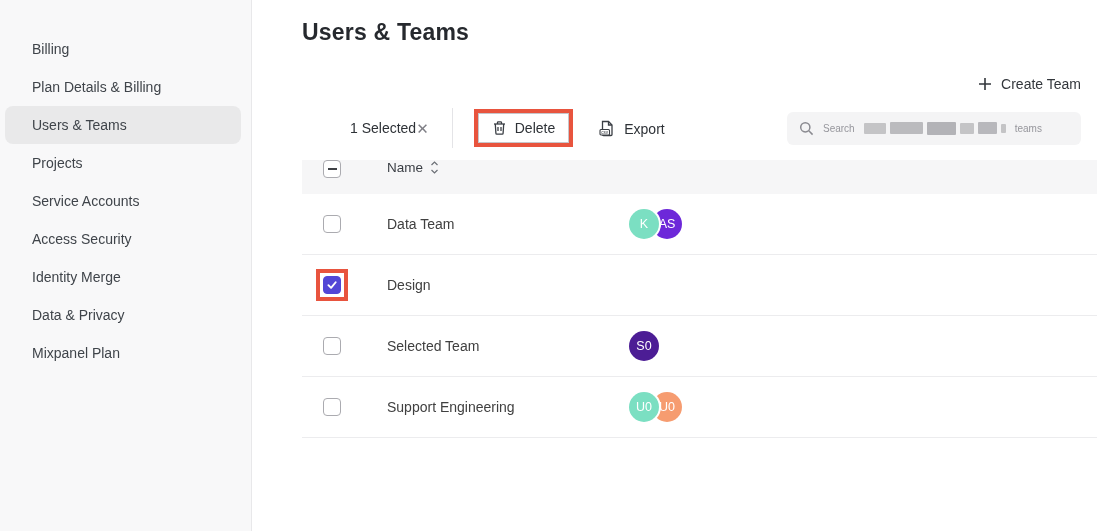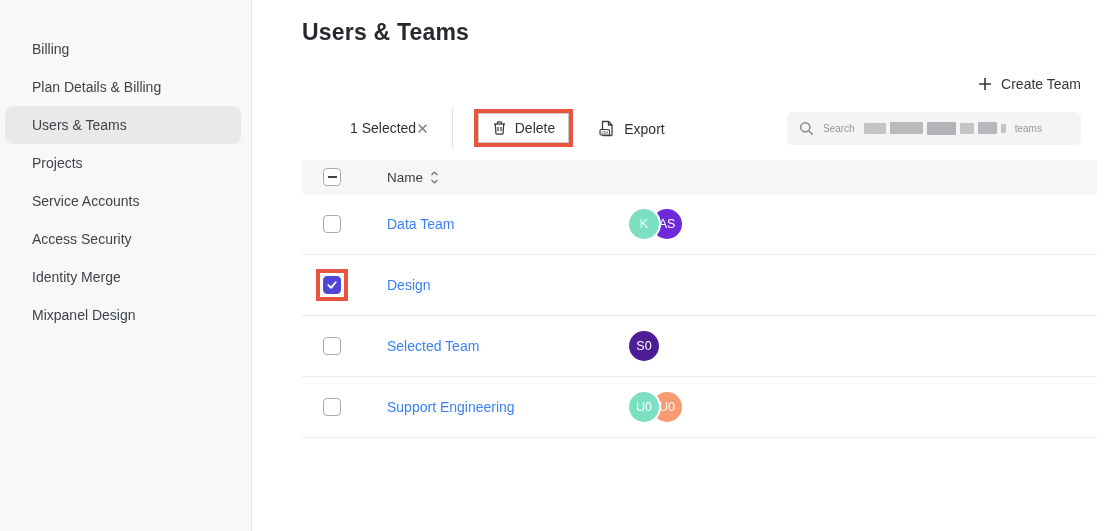--- a/index.html
+++ b/index.html
@@ -68,36 +68,36 @@
   }
   .redacted { display:inline-flex; align-items:center; gap:4px; filter:blur(.6px); }
   .redacted i { display:inline-block; background:#c4c4c6; height:11px; border-radius:1px; }
   .redacted i:nth-child(1){width:22px;} .redacted i:nth-child(2){width:33px;height:12px;background:#bbbbbe;}
   .redacted i:nth-child(3){width:29px;height:13px;background:#b3b3b7;} .redacted i:nth-child(4){width:14px;}
   .redacted i:nth-child(5){width:19px;height:12px;background:#b8b8bc;} .redacted i:nth-child(6){width:5px;height:9px;}
 
   
   .table { margin-top:11px; }
   .t-head {
-    height:34px; background:#f6f6f7; display:flex; align-items:center; padding-left:21px;
+    height:34px; background:#f6f6f7; display:flex; align-items:flex-start; padding-left:21px;
     font-size:13.5px; color:#3a3e44;
   }
   .t-row {
     height:61px; display:flex; align-items:center; padding-left:21px;
     border-bottom:1px solid #ececee;
   }
   .checkbox {
     width:18px; height:18px; border:1.5px solid #ababb0; border-radius:4px;
     background:#fff; flex:0 0 18px; display:flex; align-items:center; justify-content:center; cursor:pointer;
   }
   .checkbox.indet::after { content:""; width:9px; height:2px; background:#3f4246; }
   .checkbox.checked { background:#5246d6; border-color:#5246d6; }
   .cb-hl { display:inline-flex; border:4px solid #e8543e; padding:3px; margin:-7px; background:#fff; }
   .col-name-head { margin-left:46px; display:flex; align-items:center; gap:7px; font-weight:400; }
-  .team-link { margin-left:46px; width:242px; font-size:14px; color:#3b82f6; cursor:pointer; }
+  .team-link { margin-left:46px; width:242px; font-size:14px; color:#404040; cursor:pointer; }
   .avatar-stack { display:flex; align-items:center; }
   .avatar {
     width:30px; height:30px; border-radius:50%; color:#fff;
     display:flex; align-items:center; justify-content:center;
     font-size:12.5px; font-weight:400;
   }
   .avatar:first-child { position:relative; z-index:2; box-shadow:0 0 0 2px #fff; }
   .avatar + .avatar { margin-left:-7px; z-index:1; }
 
   .icon { display:inline-flex; align-items:center; justify-content:center; }
@@ -122,21 +122,24 @@
       <div class="side-item">
     <span>Service Accounts</span>
   </div>
       <div class="side-item">
     <span>Access Security</span>
   </div>
       <div class="side-item">
     <span>Identity Merge</span>
   </div>
       <div class="side-item">
-    <span>Mixpanel Design</span>
+    <span>Data &amp; Privacy</span>
+  </div>
+      <div class="side-item">
+    <span>Mixpanel Plan</span>
   </div>
     </nav>
 </aside>
 
 <main class="main">
   <h1 class="page-title">Users &amp; Teams</h1>
 
 
   <div class="top-actions">
     <div class="create-btn">

